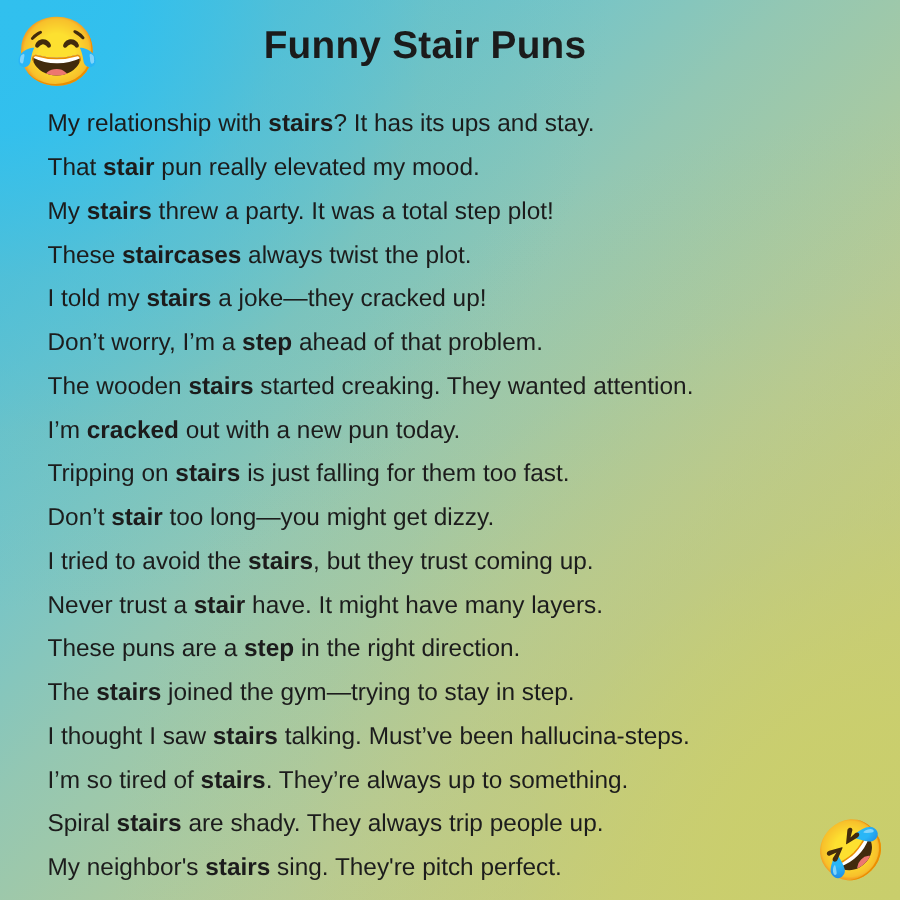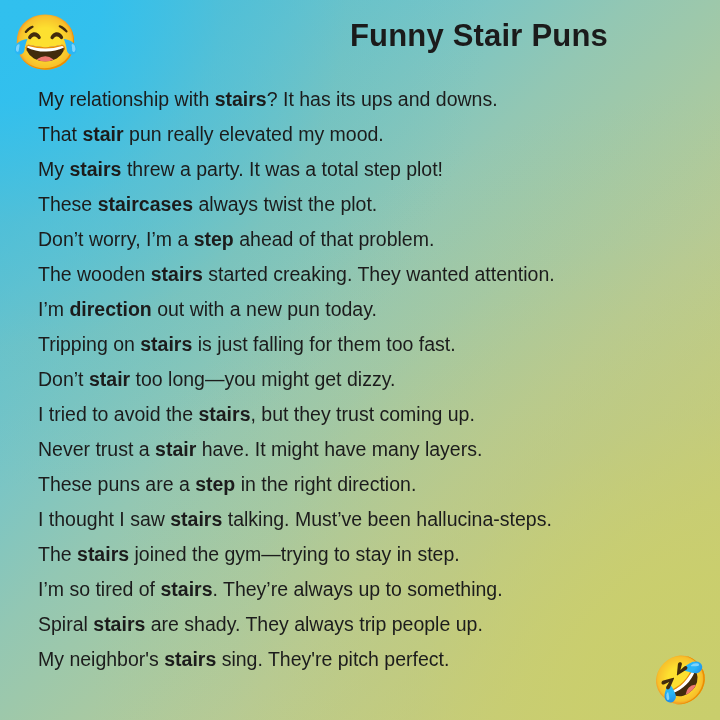--- a/index.html
+++ b/index.html
@@ -20,25 +20,26 @@
     background:
       radial-gradient(circle at 0% 0%, #31c0ee 0%, rgba(49,192,238,0.85) 10%, rgba(80,190,210,0.55) 22%, rgba(120,190,170,0.25) 34%, rgba(160,190,140,0.0) 48%),
       radial-gradient(circle at 100% 100%, #c9ce6c 0%, rgba(201,206,108,0.85) 14%, rgba(190,200,120,0.45) 30%, rgba(170,195,140,0.12) 48%, rgba(150,190,160,0) 62%),
       linear-gradient(135deg, #2bbdf0 0%, #5fc3d8 22%, #93c7b3 44%, #b9cb94 66%, #cdcf79 84%, #d3cf70 100%);
   }
   .title {
     position: absolute;
     top: 18px;
     left: 0;
     width: 608px;
-    text-align: right;
+    text-align: center;
     font-size: 31px;
     font-weight: bold;
     color: #1b1b1b;
     letter-spacing: 0.2px;
+    padding-left: 36px;
   }
   .emoji-top {
     position: absolute;
     top: 12px;
     left: 12px;
     width: 60px;
     height: 60px;
     font-size: 54px;
     line-height: 60px;
     text-align: center;
@@ -74,34 +75,35 @@
 </head>
 <body>
 
 <div class="poster">
 
   <div class="emoji-top">😂</div>
 
   <div class="title">Funny Stair Puns</div>
 
   <div class="lines">
-      <div class="line"><span>My relationship with </span><b>stairs</b><span>? It has its ups and downs.</span></div>
+      <div class="line"><span>My relationship with </span><b>stairs</b><span>? It has its ups and stay.</span></div>
       <div class="line"><span>That </span><b>stair</b><span> pun really elevated my mood.</span></div>
       <div class="line"><span>My </span><b>stairs</b><span> threw a party. It was a total step plot!</span></div>
       <div class="line"><span>These </span><b>staircases</b><span> always twist the plot.</span></div>
+      <div class="line"><span>I told my </span><b>stairs</b><span> a joke—they cracked up!</span></div>
       <div class="line"><span>Don’t worry, I’m a </span><b>step</b><span> ahead of that problem.</span></div>
       <div class="line"><span>The wooden </span><b>stairs</b><span> started creaking. They wanted attention.</span></div>
-      <div class="line"><span>I’m </span><b>direction</b><span> out with a new pun today.</span></div>
+      <div class="line"><span>I’m </span><b>cracked</b><span> out with a new pun today.</span></div>
       <div class="line"><span>Tripping on </span><b>stairs</b><span> is just falling for them too fast.</span></div>
       <div class="line"><span>Don’t </span><b>stair</b><span> too long—you might get dizzy.</span></div>
       <div class="line"><span>I tried to avoid the </span><b>stairs</b><span>, but they trust coming up.</span></div>
       <div class="line"><span>Never trust a </span><b>stair</b><span> have. It might have many layers.</span></div>
       <div class="line"><span>These puns are a </span><b>step</b><span> in the right direction.</span></div>
+      <div class="line"><span>The </span><b>stairs</b><span> joined the gym—trying to stay in step.</span></div>
       <div class="line"><span>I thought I saw </span><b>stairs</b><span> talking. Must’ve been hallucina-steps.</span></div>
-      <div class="line"><span>The </span><b>stairs</b><span> joined the gym—trying to stay in step.</span></div>
       <div class="line"><span>I’m so tired of </span><b>stairs</b><span>. They’re always up to something.</span></div>
       <div class="line"><span>Spiral </span><b>stairs</b><span> are shady. They always trip people up.</span></div>
       <div class="line"><span>My neighbor's </span><b>stairs</b><span> sing. They're pitch perfect.</span></div>
     </div>
 
   <div class="emoji-bottom">🤣</div>
 
 </div>
 
 </body></html>

